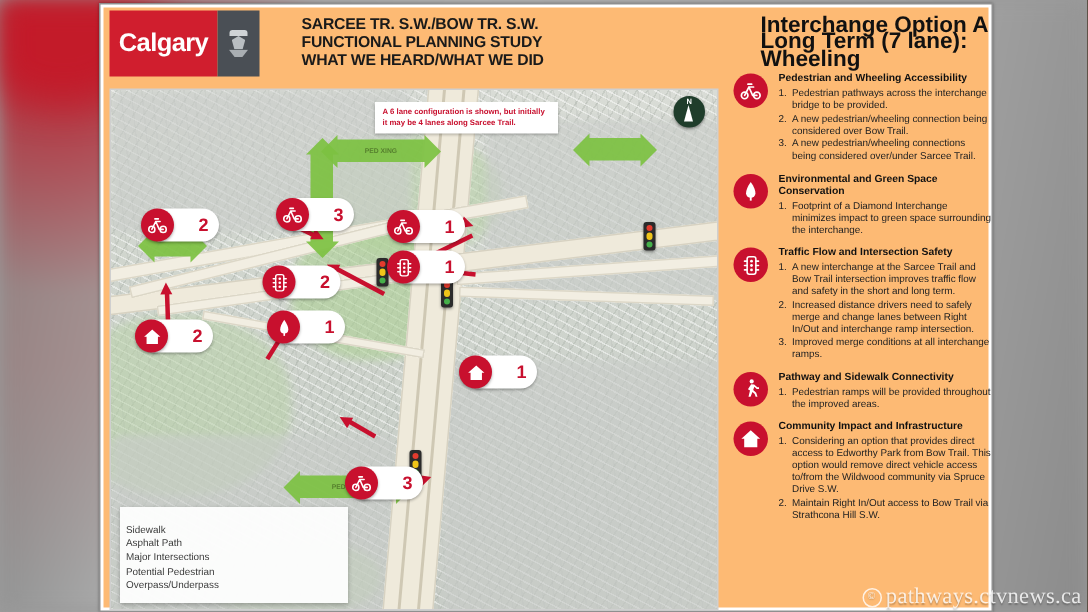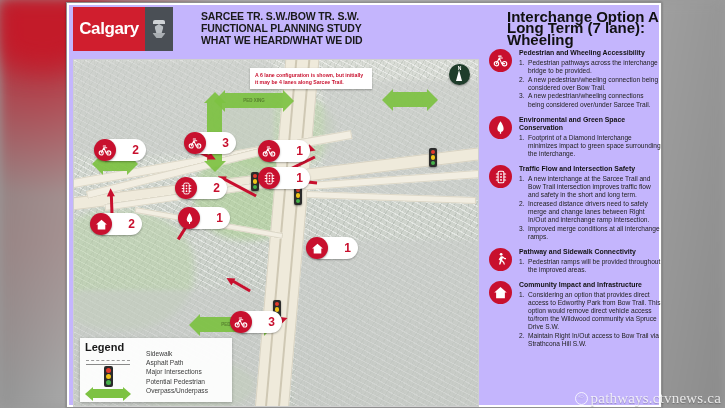--- a/index.html
+++ b/index.html
@@ -13,21 +13,21 @@
       radial-gradient(circle at 4% 42%, rgba(175,120,120,.35) 0 10%, rgba(175,120,120,0) 30%),
       linear-gradient(100deg,#7e7e7e 0%,#a9a9a9 18%,#bdbdbd 40%,#b4b4b4 60%,#a0a0a0 82%,#8b8b8b 100%);
     filter:blur(6px);}
   .bg-blur2{position:absolute;left:0;top:0;width:120px;height:80px;
     background:radial-gradient(ellipse at 35% 30%, rgba(196,25,40,.95) 0 40%, rgba(196,25,40,0) 75%);
     filter:blur(9px);}
 
   
   .doc{position:absolute;left:66px;top:2px;width:594px;height:404px;background:#ffffff;
        border:1px solid #8f8f8f;box-shadow:0 0 2px rgba(0,0,0,.35);overflow:hidden;}
-  .doc-inner{position:absolute;inset:2px;background:#c4b5fd;}
+  .doc-inner{position:absolute;inset:2px;background:#fdba74;}
 
   
   .hdr{position:absolute;left:4px;top:2px;width:360px;height:52px;display:flex;align-items:flex-start;}
   .logo-red{width:72px;height:44px;background:#d01e2e;display:flex;align-items:center;justify-content:center;}
   .logo-red span{color:#fff;font-weight:bold;font-size:17px;letter-spacing:-.4px;font-family:"Liberation Sans",sans-serif;}
   .logo-dark{width:28px;height:44px;background:#4a4f55;display:flex;align-items:center;justify-content:center;}
   .crest{width:16px;height:20px;position:relative;}
   .crest i{position:absolute;left:50%;transform:translateX(-50%);}
   .crest .c1{top:1px;width:12px;height:4px;background:#cfd3d6;border-radius:2px 2px 0 0;}
   .crest .c2{top:5px;width:9px;height:9px;background:#b9bec2;clip-path:polygon(50% 0,100% 30%,80% 100%,20% 100%,0 30%);}
@@ -357,31 +357,20 @@
         <div class="disc">
           <svg width="14" height="14" viewBox="0 0 24 24" fill="none" stroke="#fff" stroke-width="1.8">
             <circle cx="5.5" cy="17" r="3.5"></circle>
                 <circle cx="18.5" cy="17" r="3.5"></circle>
             <path d="M5.5 17 L10 8 L15 8 M10 8 L14 17 M14 17 L18.5 17 M9 5 h4" stroke-linecap="round"></path>
           </svg>
         </div>
       </div>
 
       <div class="legend">
-        <div class="legend-left">
-          <div class="legend-title">Legend</div>
-          <div class="lg-line lg-dash" style="top:22px;"></div>
-          <div class="lg-line lg-solid" style="top:26px;"></div>
-          <div class="lg-tl">
-                <i class="r" style="background:#e33b2e"></i>
-                <i class="y" style="background:#f0c419"></i>
-                <i class="g" style="background:#46b04a"></i>
-              </div>
-          <div class="lg-arrow"></div>
-        </div>
         <div class="legend-right">
           <div>Sidewalk</div>
           <div>Asphalt Path</div>
           <div>Major Intersections</div>
           <div>Potential Pedestrian</div>
           <div>Overpass/Underpass</div>
         </div>
       </div>
     </div>
 

